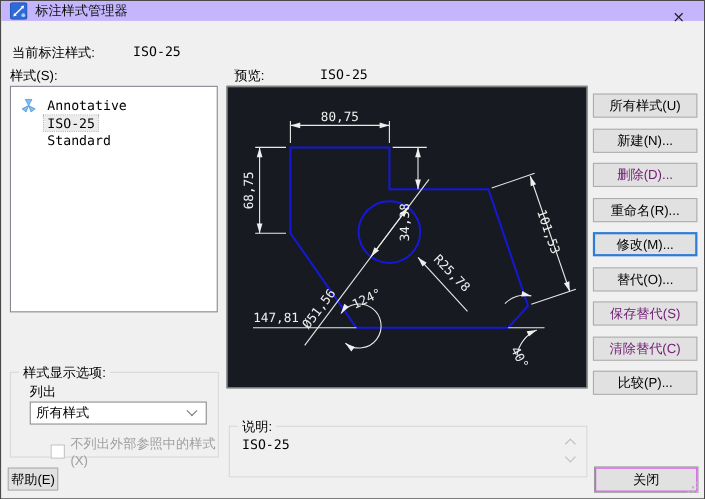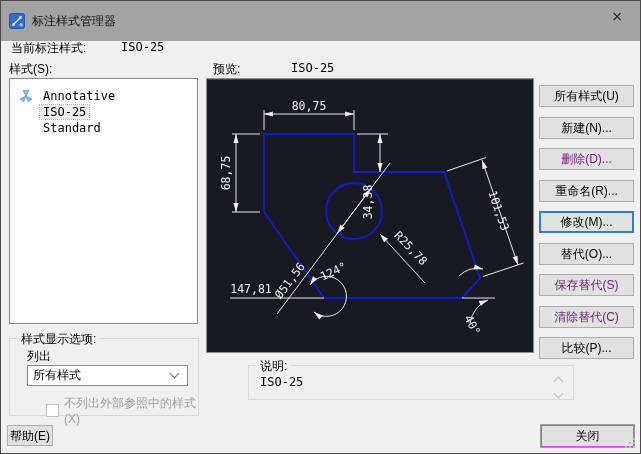--- a/index.html
+++ b/index.html
@@ -2,52 +2,52 @@
 <html><head>
 <meta charset="utf-8">
 <style>
   html,body{margin:0;padding:0;background:#d8d8d8;}
   *{box-sizing:border-box;}
   .dialog{
     position:relative;width:641px;height:454px;background:#f0f0f0;
     border:1px solid #4a4a4a;overflow:hidden;
     font-family:"Liberation Sans",sans-serif;font-size:12px;color:#000;
   }
-  .titlebar{position:absolute;top:0;left:0;right:0;height:40px;background:#a3a3a3;
+  .titlebar{position:absolute;top:0;left:0;right:0;height:18px;background:#c4b5fd;
     display:flex;align-items:center;padding-left:8px;}
   .titlebar .appicon{width:16px;height:16px;margin-right:7px;flex:0 0 auto;}
   .titlebar .title{font-size:12px;color:#111;}
   .close-btn{position:absolute;top:3px;right:8px;width:30px;height:22px;border:none;
     background:transparent;font-size:14px;color:#222;cursor:default;line-height:22px;text-align:center;
     font-family:"DejaVu Sans",sans-serif;}
   .mono{font-family:"DejaVu Sans Mono",monospace;}
   .lbl{position:absolute;white-space:nowrap;}
 
-  .listbox{position:absolute;left:8px;top:77px;width:189px;height:246px;background:#fff;
+  .listbox{position:absolute;left:8px;top:77px;width:189px;height:206px;background:#fff;
     border:1px solid #828790;padding-top:9px;}
   .listrow{display:flex;align-items:center;height:16px;padding-left:9px;}
   .listrow .licon{width:21px;height:14px;flex:0 0 auto;}
   .listrow .ltext{font-family:"DejaVu Sans Mono",monospace;font-size:12px;padding:0 3px;line-height:14px;}
   .listrow.selected .ltext{background:#ececec;outline:1px dotted #b5b5b5;}
 
   .canvas{position:absolute;left:205px;top:77px;width:328px;height:275px;background:#171b21;
     border:1px solid #8f8f8f;box-shadow:inset 0 1px 0 #3a3f45;}
   .canvas svg{display:block;width:100%;height:100%;}
 
   .btncol{position:absolute;left:538px;top:84px;width:95px;display:flex;flex-direction:column;gap:9.5px;}
   .btn{height:22px;background:#e1e1e1;border:1px solid #adadad;font-family:"Liberation Sans",sans-serif;
     font-size:12px;color:#000;padding:0;line-height:20px;text-align:center;}
   .btn.disabled{color:#701a75;}
   .btn.focused{border:2px solid #2e7cd6;line-height:18px;}
   .btn.darkfocus{border:1px solid #d946ef;outline:1px solid #9b9b9b;}
 
   .groupbox{position:absolute;border:1px solid #d9d9d9;}
   .groupbox .gl{position:absolute;top:-8px;left:7px;background:#f0f0f0;padding:0 4px;white-space:nowrap;}
   .g-display{left:8px;top:337px;width:190px;height:78px;}
-  .g-desc{left:207px;top:364px;width:326px;height:35px;margin-left:40px;}
+  .g-desc{left:207px;top:386px;width:326px;height:47px;}
 
   .select{position:absolute;left:17px;top:26px;width:161px;height:21px;background:#fff;
     border:1px solid #8a8a8a;padding-left:5px;line-height:19px;font-family:Liberation Serif, serif;}
   .chev{position:absolute;width:7px;height:7px;border-right:1.5px solid #6f7b85;border-bottom:1.5px solid #6f7b85;}
   .chev.down{transform:rotate(45deg);}
   .chev.up{transform:rotate(225deg);}
   .select .chev{right:9px;top:4px;}
 
   .checkrow{position:absolute;left:36px;top:56px;display:flex;align-items:center;gap:5px;color:#9e9e9e;}
   .checkbox{width:13px;height:13px;background:#fff;border:1px solid #c3c3c3;flex:0 0 auto;}

